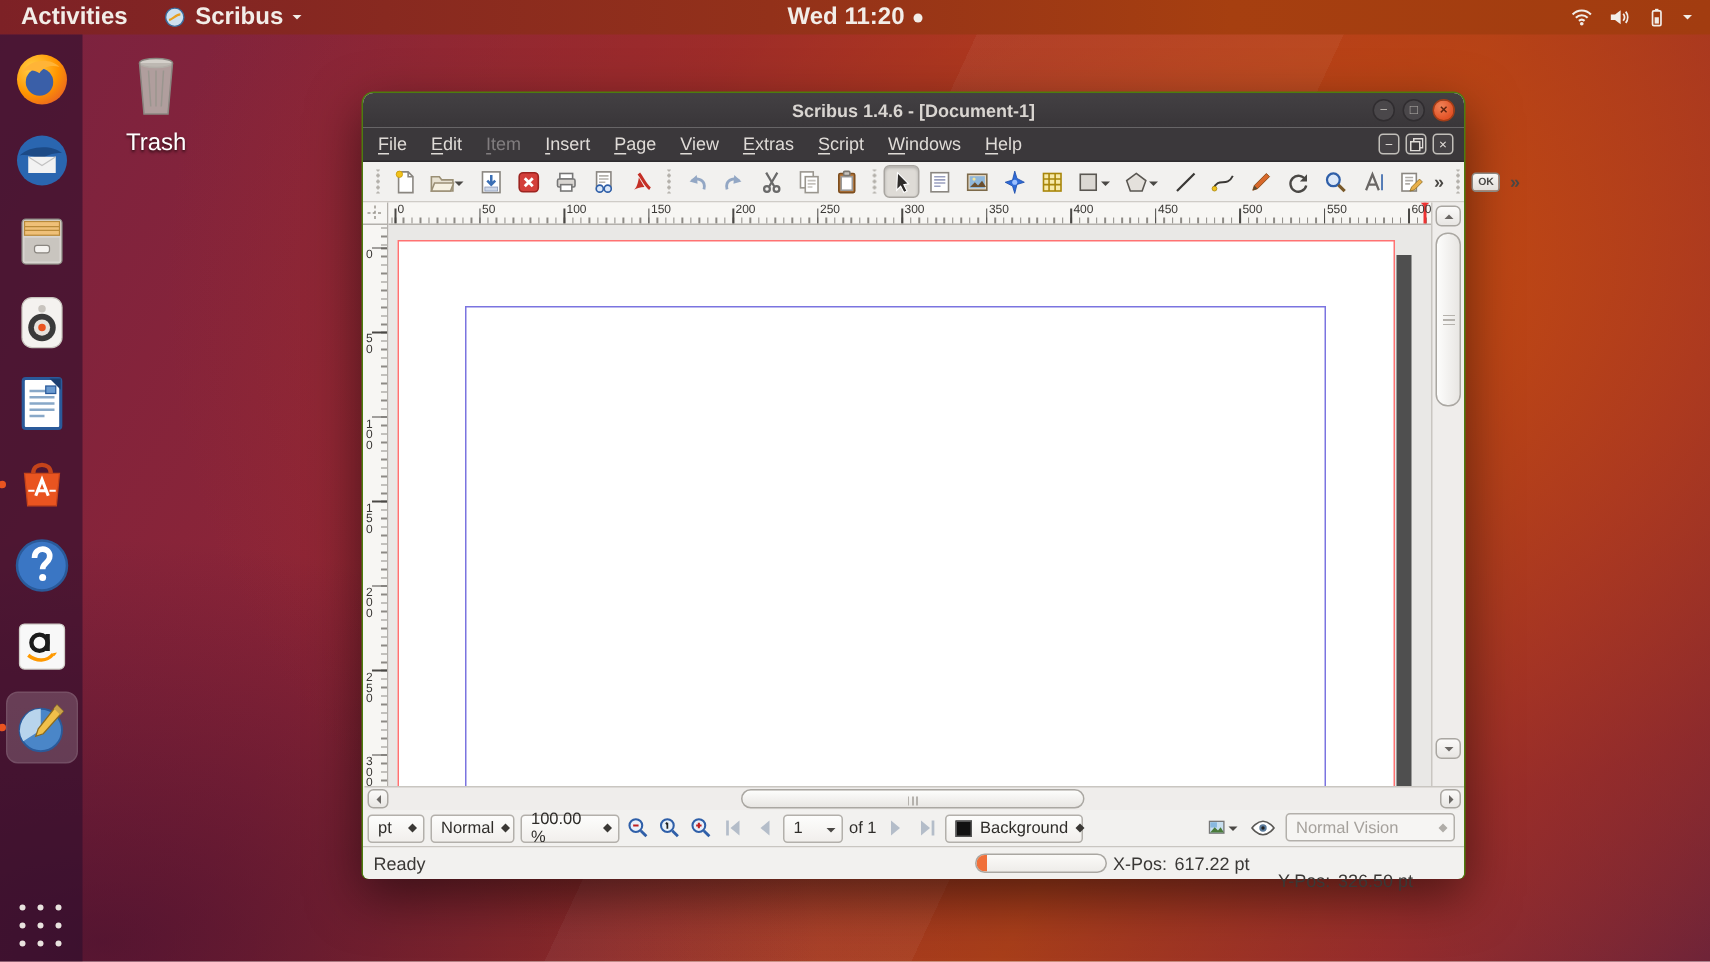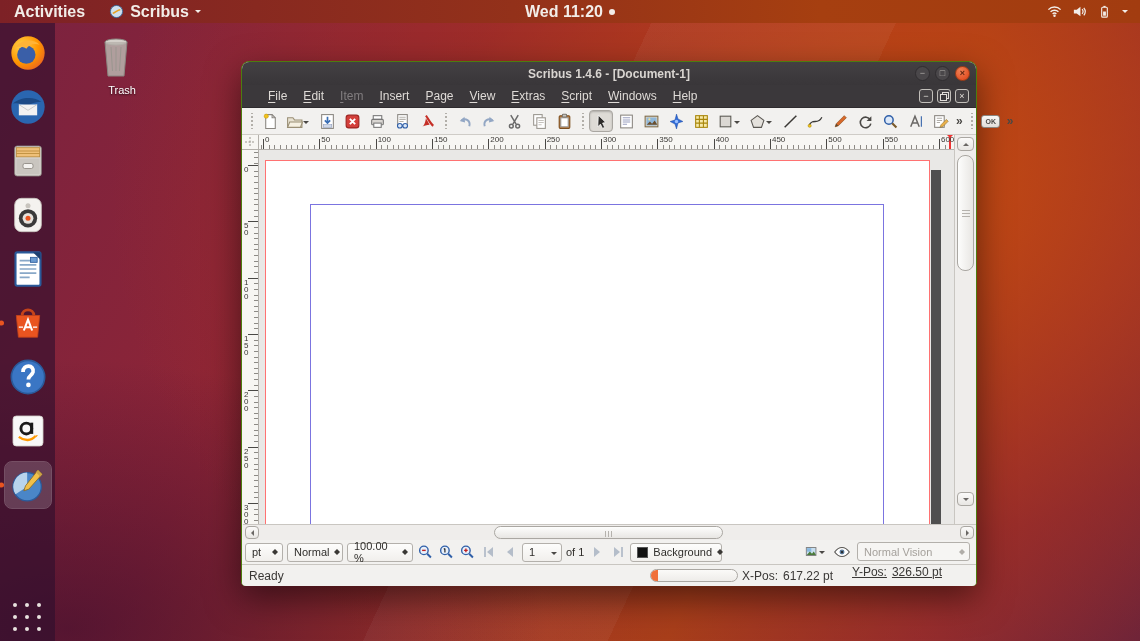--- a/index.html
+++ b/index.html
@@ -28,38 +28,38 @@
   #dock{left:0;top:23px;width:55px;height:618px;background:rgba(45,15,45,.62);}
   .dock-item{position:relative;width:46px;height:46px;margin:7px auto 8px auto;border-radius:7px;
     display:flex;align-items:center;justify-content:center;}
   .dock-item.active{background:rgba(255,255,255,.18);outline:1px solid rgba(255,255,255,.25);}
   .rundot{position:absolute;left:-6px;top:50%;transform:translateY(-50%);width:5px;height:5px;border-radius:50%;background:#E95420;}
   #dock-grid{position:absolute;left:13px;bottom:8px;width:30px;height:30px;
     display:grid;grid-template-columns:repeat(3,1fr);gap:6px;}
   #dock-grid i{width:4px;height:4px;border-radius:50%;background:#e8e2de;}
 
   
-  #trash{left:84px;top:34px;width:52px;text-align:right;color:#fff;font-size:11px;}
+  #trash{left:84px;top:34px;width:52px;text-align:left;color:#fff;font-size:16px;}
   #trash .lbl{text-shadow:0 1px 2px rgba(0,0,0,.7);margin-top:2px;}
 
   
   #win{left:241px;top:61px;width:736px;height:525px;background:#f2f1ef;
     border:1px solid #4d7c0f;border-radius:8px 8px 4px 4px;
     box-shadow:0 12px 34px rgba(0,0,0,.5);}
   #titlebar{left:0;top:0;width:100%;height:23px;border-radius:7px 7px 0 0;
     background:linear-gradient(#434043,#393639);color:#d9d5d1;
     display:flex;align-items:center;justify-content:center;
     font-size:12px;font-weight:700;}
   #titlebtns{position:absolute;right:6px;top:4px;display:flex;gap:5px;}
   .circlebtn{width:15px;height:15px;border-radius:50%;background:#4a474a;border:1px solid #302d30;
     color:#b5b1ad;font-size:9px;line-height:13px;text-align:center;}
   .circlebtn.close{background:radial-gradient(circle at 35% 30%, #f08257, #e35327 70%);border-color:#a33d17;color:#5e2410;font-weight:700;}
 
   #menubar{left:0;top:23px;width:100%;height:23px;background:#3b383b;display:flex;align-items:center;
-    color:#dfdbd7;font-size:12px;padding-left:18px;border-bottom:1px solid #2e2b2e;}
+    color:#dfdbd7;font-size:12px;padding-left:2px;border-bottom:1px solid #2e2b2e;}
   .menu-item{padding:0 8px;line-height:23px;}
   .menu-item u{text-underline-offset:2px;}
   .menu-item.disabled{color:#817d7f;}
   #mdibtns{position:absolute;right:7px;top:27px;display:flex;gap:4px;}
   .mdib{width:14px;height:14px;border:1px solid #c2bfba;border-radius:3px;color:#e0dcd8;
     font-size:9px;line-height:12px;text-align:center;background:rgba(255,255,255,.05);}
 
   #toolbar{left:0;top:46px;width:100%;height:27px;background:#f2f1ef;border-bottom:1px solid #cfccc7;
     display:flex;align-items:center;padding:0 4px;gap:1px;}
   .tbtn{width:24px;height:22px;display:flex;align-items:center;justify-content:center;border:1px solid transparent;border-radius:4px;flex:none;}
@@ -128,21 +128,21 @@
   .combo.gray{color:#a5a19c;background:#f6f5f3;}
   .combo.gray .up{border-bottom-color:#b0ada8;} .combo.gray .dn{border-top-color:#b0ada8;}
 
   
   #statusbar{left:0;top:502px;width:100%;height:22px;background:#f2f1ef;border-top:1px solid #c9c6c1;
     font-size:12px;color:#3a3836;border-radius:0 0 4px 4px;padding-left:15px;}
   #statusbar .msg{position:absolute;left:7px;top:4px;}
   .progress{position:absolute;left:408px;top:4px;width:88px;height:13px;border:1px solid #aaa7a2;border-radius:7px;
     background:linear-gradient(#fbfaf8,#eeece9);overflow:hidden;}
   .progress .fill{width:7px;height:100%;background:#f0703a;}
-  #xpos{position:absolute;left:500px;top:4px;} #ypos{position:absolute;left:610px;top:0;text-decoration:underline;}
+  #xpos{position:absolute;left:500px;top:4px;} #ypos{position:absolute;left:610px;top:15px;}
   .posval{margin-left:5px;}
 </style>
 </head>
 <body>
 
 <div id="topbar" class="abs">
   <div id="activities">Activities</div>
   <div id="appmenu">
     <svg width="15" height="15" viewBox="0 0 16 16">
       <circle cx="8" cy="8" r="6.5" fill="#cfe0ee" stroke="#3a6a9a"></circle>

